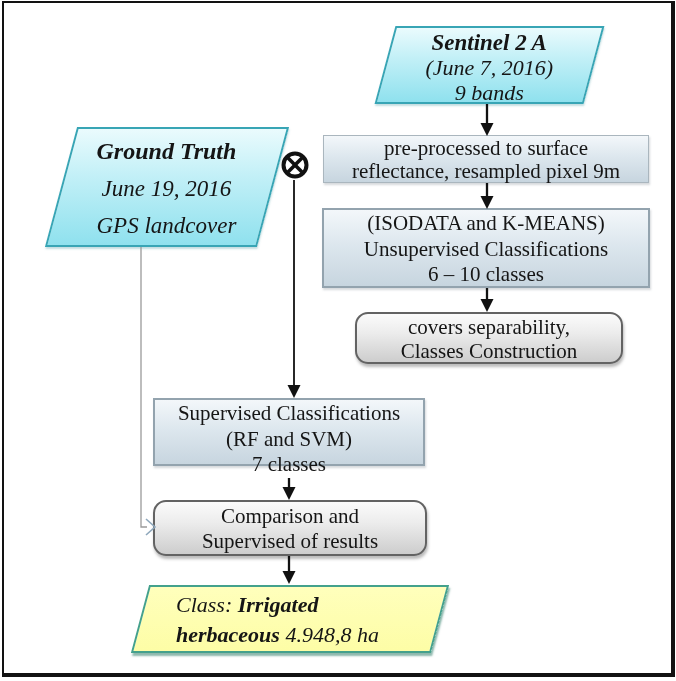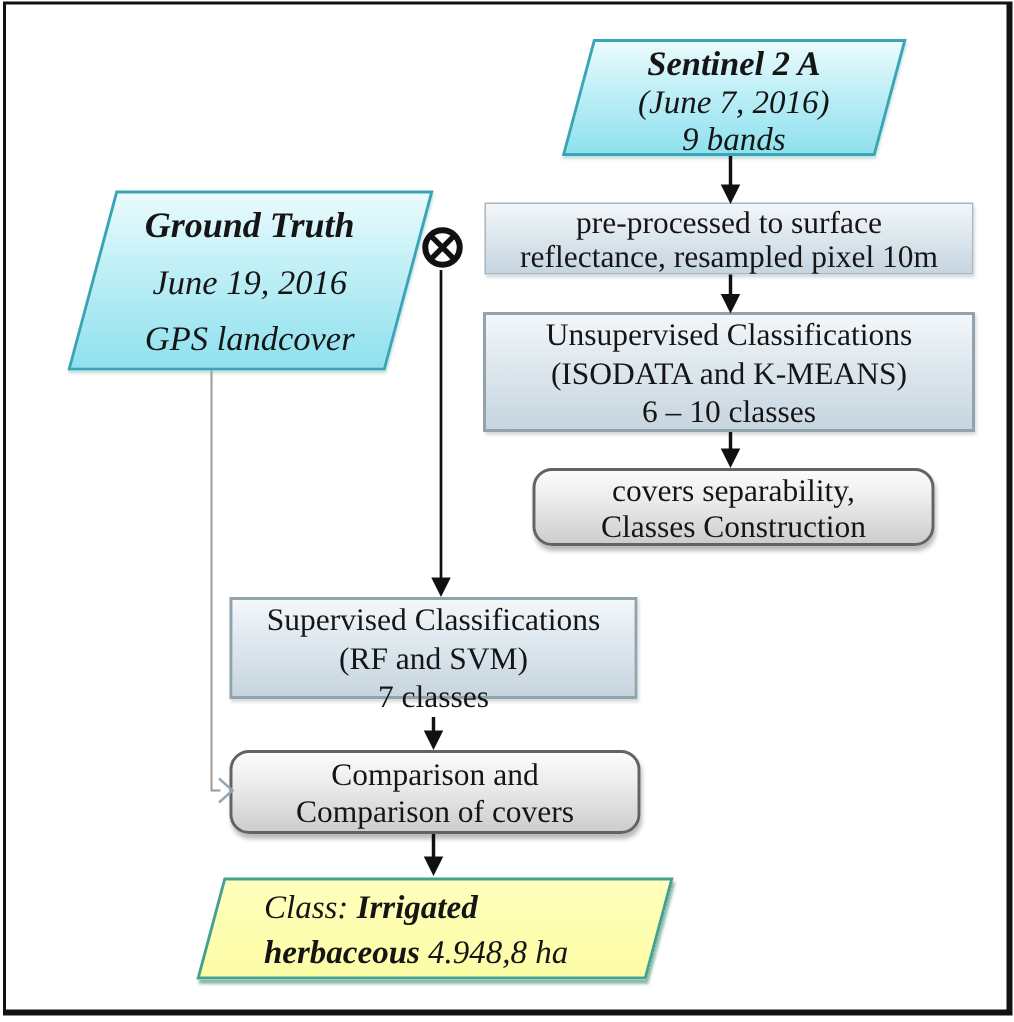--- a/index.html
+++ b/index.html
@@ -80,43 +80,43 @@
   <div class="node pgram" id="ground-truth">
     <div class="inner">
       <div class="title t-bold-italic">Ground Truth</div>
       <div class="t-italic">June 19, 2016</div>
       <div class="t-italic">GPS landcover</div>
     </div>
   </div>
 
   <div class="node box lightborder" id="preprocess">
     <div>pre-processed to surface</div>
-    <div>reflectance, resampled pixel  10m</div>
+    <div>reflectance, resampled pixel  9m</div>
   </div>
 
   <div class="node box" id="unsupervised">
+    <div>(ISODATA and K-MEANS)</div>
     <div>Unsupervised Classifications</div>
-    <div>(ISODATA and K-MEANS)</div>
     <div>6 – 10 classes</div>
   </div>
 
   <div class="node rbox" id="separability">
     <div>covers separability,</div>
     <div>Classes Construction</div>
   </div>
 
   <div class="node box" id="supervised">
     <div>Supervised Classifications</div>
     <div>(RF and SVM)</div>
     <div>7 classes</div>
   </div>
 
   <div class="node rbox" id="validation">
     <div>Comparison and</div>
-    <div>Comparison of covers</div>
+    <div>Supervised of results</div>
   </div>
 
   <div class="node pgram yellow" id="output-class">
     <div class="inner">
       <div><span class="t-italic">Class: </span><span class="t-bold-italic">Irrigated</span></div>
       <div><span class="t-bold-italic">herbaceous </span><span class="t-italic">4.948,8 ha</span></div>
     </div>
   </div>
 
   <svg id="connectors" viewBox="0 0 676 681" xmlns="http://www.w3.org/2000/svg">

